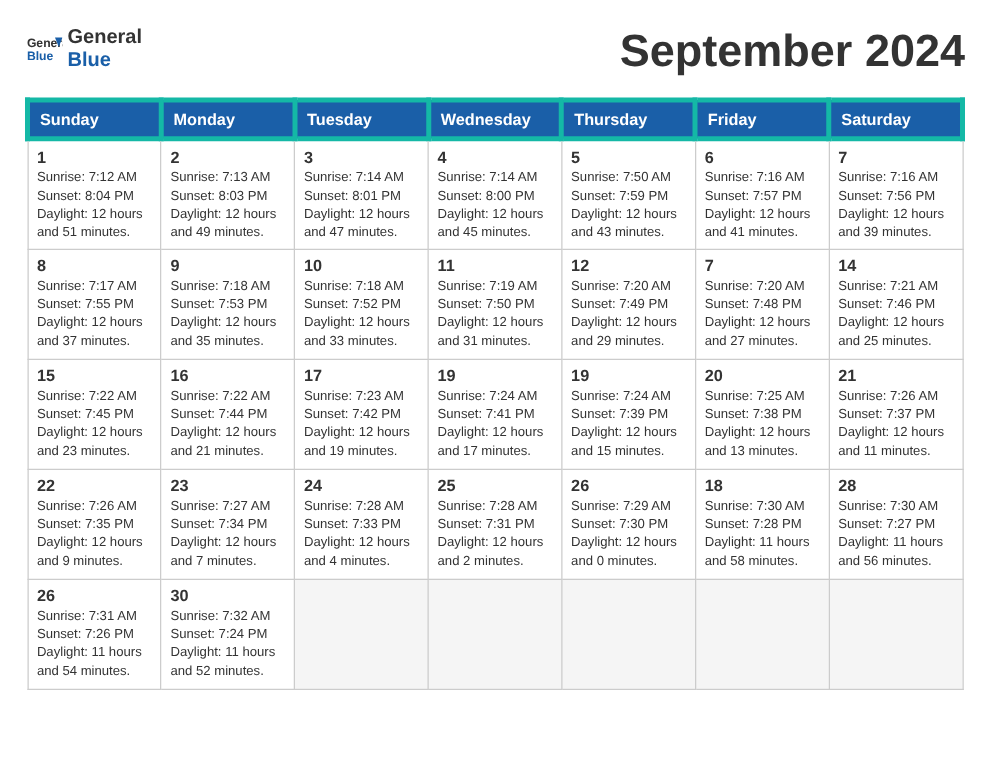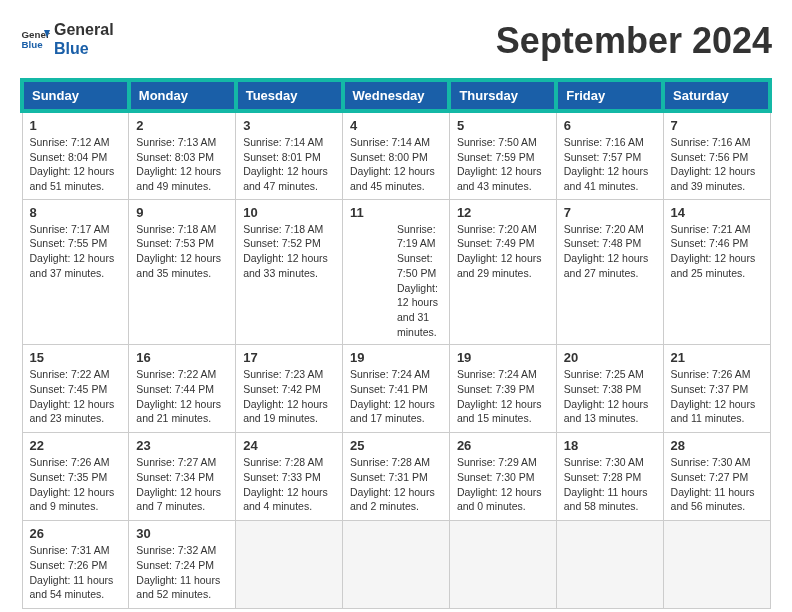--- a/index.html
+++ b/index.html
@@ -175,21 +175,21 @@
         </td>
         <td>
           <div class="day-num">10</div>
           <div class="day-info" style="white-space: pre-line;">Sunrise: 7:18 AM
 Sunset: 7:52 PM
 Daylight: 12 hours
 and 33 minutes.</div>
         </td>
         <td>
           <div class="day-num">11</div>
-          <div class="day-info" style="white-space: pre-line; margin-left: 47px;">Sunrise: 7:19 AM
+          <div class="day-info" style="white-space: pre-line;">Sunrise: 7:19 AM
 Sunset: 7:50 PM
 Daylight: 12 hours
 and 31 minutes.</div>
         </td>
         <td>
           <div class="day-num">12</div>
           <div class="day-info" style="white-space: pre-line;">Sunrise: 7:20 AM
 Sunset: 7:49 PM
 Daylight: 12 hours
 and 29 minutes.</div>

